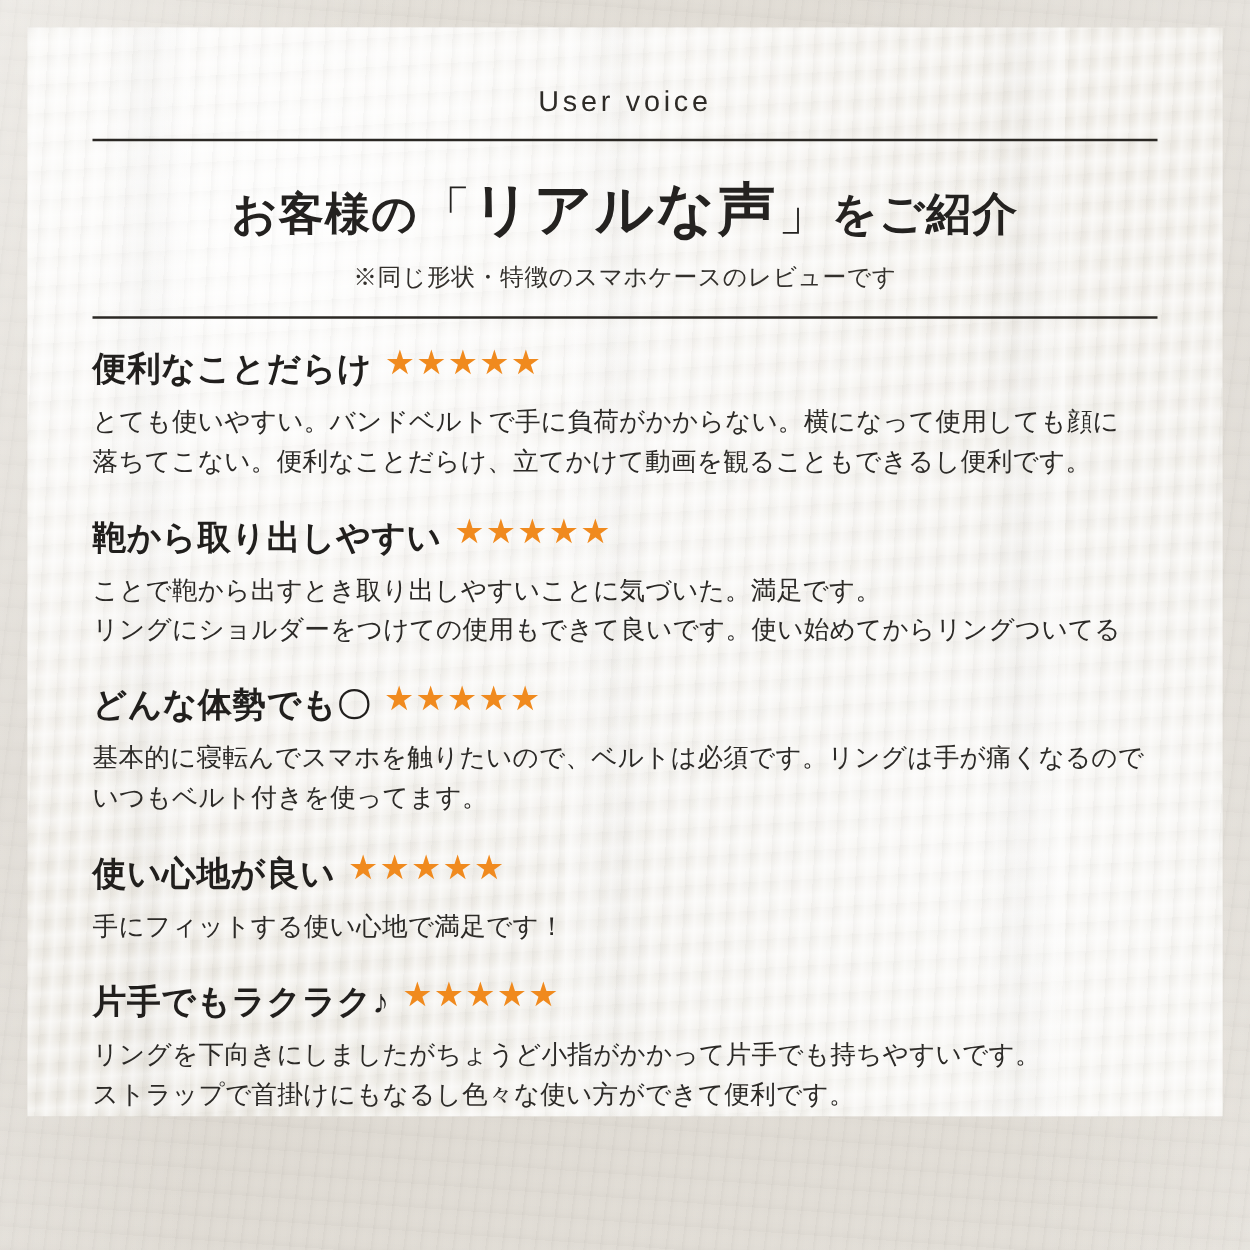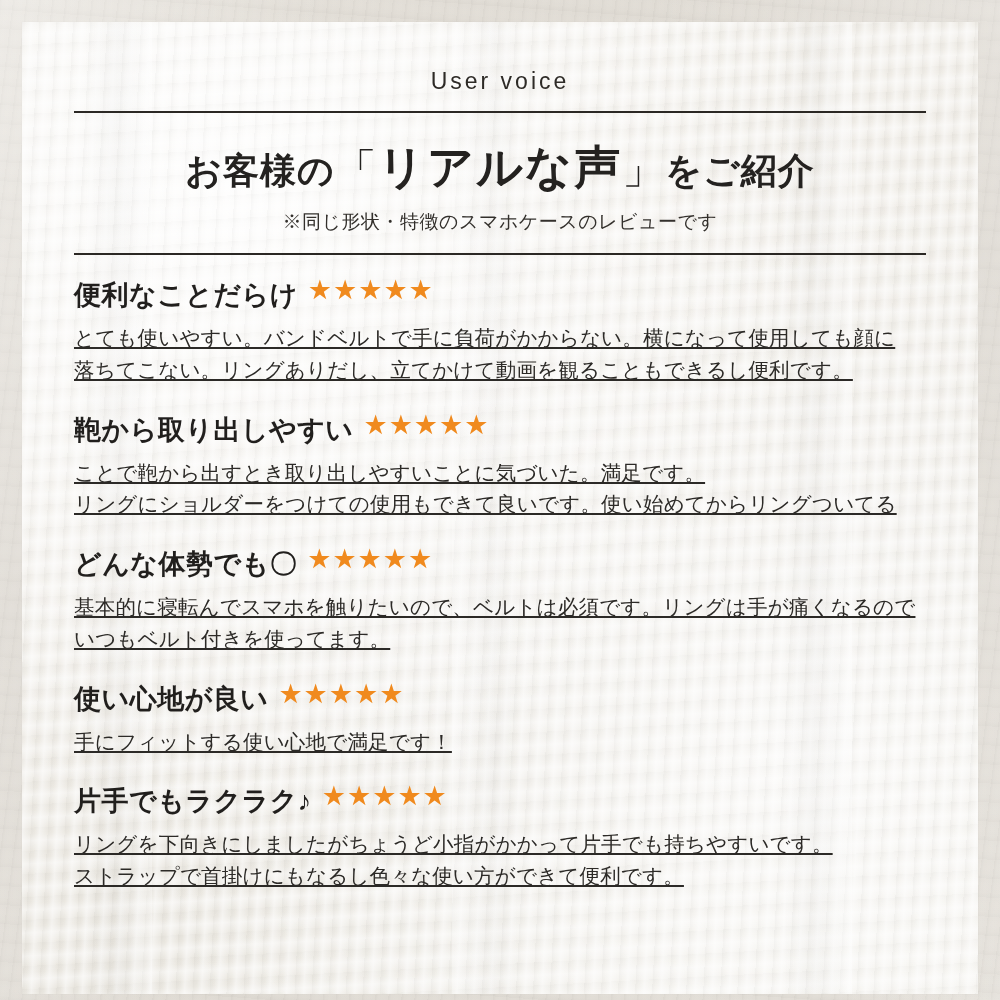--- a/index.html
+++ b/index.html
@@ -27,21 +27,21 @@
       linear-gradient(160deg, #e4e0d9 0%, #d9d4cc 45%, #e2ded7 100%);
     box-sizing: border-box;
   }
 
   
   #sheet {
     position: absolute;
     left: 22px;
     top: 22px;
     width: 956px;
-    height: 972px;
+    height: 871px;
     box-sizing: border-box;
     background:
       repeating-linear-gradient(93deg, rgba(0,0,0,0.022) 0px, rgba(0,0,0,0) 4px, rgba(255,255,255,0.5) 9px, rgba(0,0,0,0) 17px),
       repeating-linear-gradient(177deg, rgba(0,0,0,0.017) 0px, rgba(0,0,0,0) 6px, rgba(255,255,255,0.45) 13px, rgba(0,0,0,0) 23px),
       radial-gradient(ellipse at 22% 18%, rgba(255,255,255,0.85) 0%, rgba(255,255,255,0) 55%),
       radial-gradient(ellipse at 80% 75%, rgba(255,255,255,0.65) 0%, rgba(255,255,255,0) 60%),
       linear-gradient(155deg, #f3f1ec 0%, #efece6 40%, #eae7e0 70%, #f1efe9 100%);
     box-shadow: 0 0 1px rgba(0,0,0,0.05);
     overflow: hidden;
   }
@@ -124,21 +124,21 @@
     letter-spacing: 1px;
     line-height: 1;
     white-space: nowrap;
   }
   .review-body {
     font-size: 20.5px;
     line-height: 1.55;
     color: #2c2a27;
     letter-spacing: 0.2px;
   }
-  .review-body .line { display: block; text-decoration: underline; }
+  .review-body .line { display: block; }
 </style>
 </head>
 <body>
 
 <div id="page">
   <div id="sheet">
     <div class="crease c1"></div>
     <div class="crease c2"></div>
     <div class="crease c3"></div>
 
@@ -155,21 +155,21 @@
       </div>
 
       <div id="reviews">
           <div class="review">
             <div class="review-head">
               <span class="review-title">便利なことだらけ</span>
               <span class="stars" style="color: rgb(240, 138, 30);">★★★★★</span>
             </div>
             <div class="review-body">
               <span class="line">とても使いやすい。バンドベルトで手に負荷がかからない。横になって使用しても顔に</span>
-              <span class="line">落ちてこない。リングありだし、立てかけて動画を観ることもできるし便利です。</span>
+              <span class="line">落ちてこない。便利なことだらけ、立てかけて動画を観ることもできるし便利です。</span>
             </div>
           </div>
           <div class="review">
             <div class="review-head">
               <span class="review-title">鞄から取り出しやすい</span>
               <span class="stars" style="color: rgb(240, 138, 30);">★★★★★</span>
             </div>
             <div class="review-body">
               <span class="line">ことで鞄から出すとき取り出しやすいことに気づいた。満足です。</span>
               <span class="line">リングにショルダーをつけての使用もできて良いです。使い始めてからリングついてる</span>

